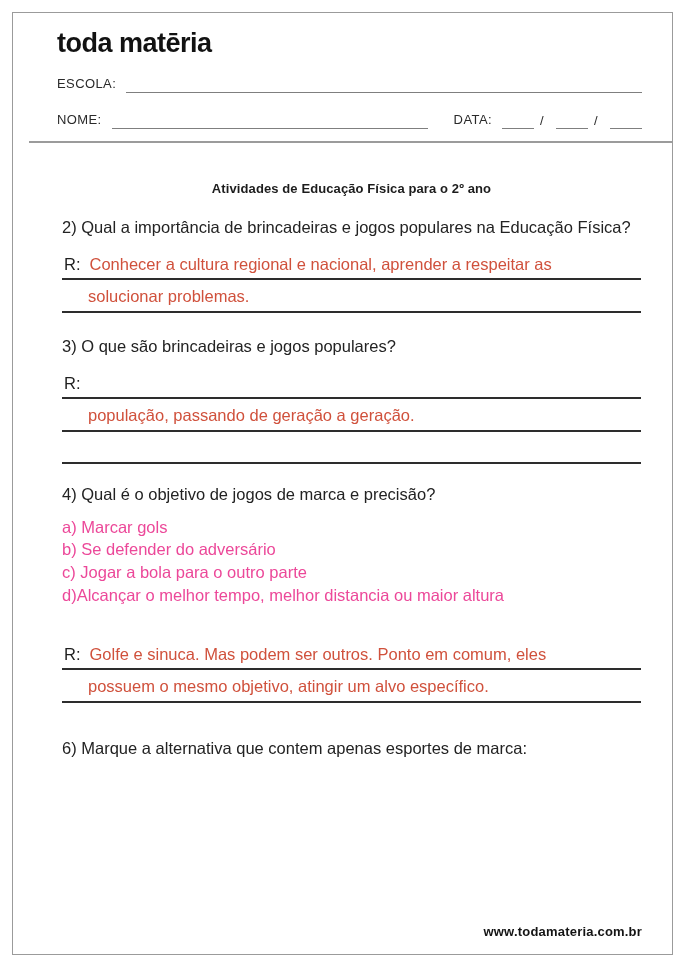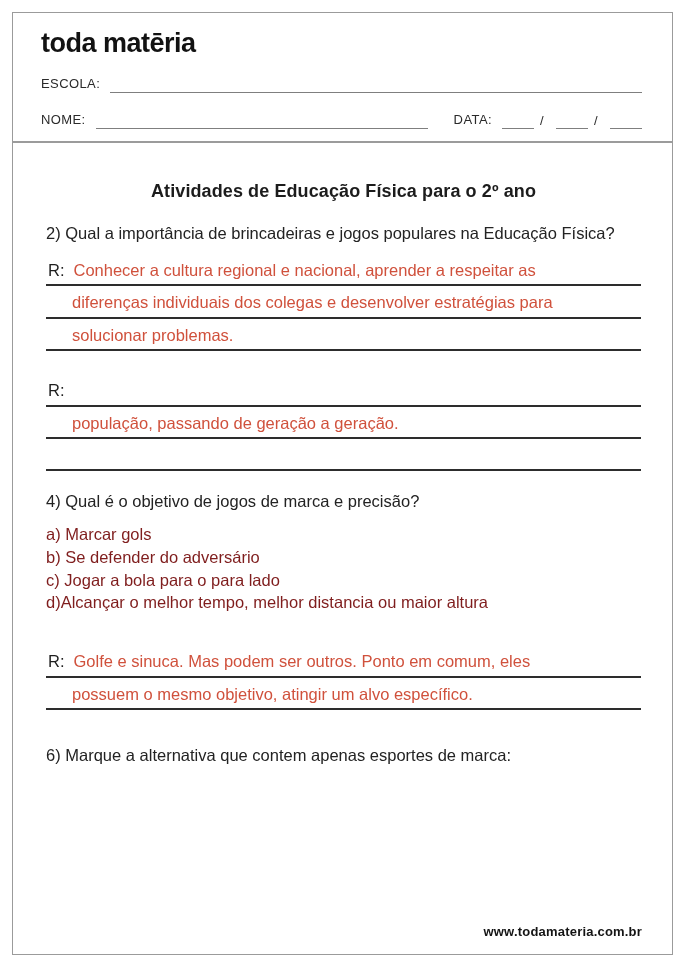--- a/index.html
+++ b/index.html
@@ -13,20 +13,21 @@
   html,body{background:#ffffff;}
   body{
     width:685px;height:967px;position:relative;
     font-family:"Liberation Sans", sans-serif;
     color:var(--text);
   }
   .sheet{
     position:absolute;left:12px;top:12px;width:661px;height:943px;
     border:1.5px solid var(--page-border);
     background:#fff;
+    padding-left:16px;
   }
   
   .hdr{
     height:130px;
     border-bottom:2px solid var(--page-border);
     padding:17px 30px 0 28px;
   }
   .logo{
     font-size:27px;font-weight:800;letter-spacing:-0.5px;color:#121212;
     line-height:1;
@@ -43,36 +44,36 @@
   .name-fill{flex:1;}
   .date-lbl{margin-left:26px;}
   .date-blank{
     width:32px;border-bottom:1.5px solid var(--header-line);
     height:14px;margin-left:10px;
   }
   .slash{padding:0 2px 1px 6px;color:#2a2a2a;}
   
   .content{padding:38px 31px 0 33px;}
   .title{
-    text-align:center;font-size:18px;font-weight:700;color:#1c1c1c;
+    text-align:center;font-size:13px;font-weight:700;color:#1c1c1c;
     margin-bottom:21px;letter-spacing:0.1px;
   }
   .q{
     font-size:16.5px;line-height:1.33;color:#232323;margin-bottom:9px;
   }
   .ans-line{
     border-bottom:2px solid var(--underline);
     padding:6px 0 3px 0;min-height:32px;
     font-size:16.5px;line-height:1.3;
   }
   .ans-first{display:flex;align-items:baseline;padding-left:2px;}
   .r-lbl{color:#1f1f1f;margin-right:9px;}
   .red{color:var(--accent);}
   .indent{display:inline-block;padding-left:26px;}
-  .opt{font-size:16.5px;line-height:1.38;color:#7f1d1d;}
+  .opt{font-size:16.5px;line-height:1.38;color:#ec4899;}
   .sec-q3{margin-top:23px;}
   .sec-q4{margin-top:20px;}
   .sec-q5{margin-top:31px;}
   .sec-q6{margin-top:35px;}
   .opts{margin-top:10px;}
   .footer{
     position:absolute;right:30px;bottom:15px;
     font-size:13px;font-weight:700;color:#141414;letter-spacing:0.2px;
   }
 </style>
@@ -104,43 +105,41 @@
   <div class="content">
     <h1 class="title">Atividades de Educação Física para o 2º ano</h1>
 
     <section>
       <p class="q">2) Qual a importância de brincadeiras e jogos populares na Educação Física?</p>
       <div class="ans-line ans-first">
         <span class="r-lbl">R:</span>
         <span class="red">Conhecer a cultura regional e nacional, aprender a respeitar as</span>
       </div>
       <div class="ans-line">
-        <span class="red indent">diferenças individuais dos colegas e desenvolver estratégias para</span>
-      </div>
-      <div class="ans-line">
         <span class="red indent">solucionar problemas.</span>
       </div>
     </section>
 
     <section class="sec-q3">
+      <p class="q">3) O que são brincadeiras e jogos populares?</p>
       <div class="ans-line ans-first">
         <span class="r-lbl">R:</span>
       </div>
       <div class="ans-line">
         <span class="red indent">população, passando de geração a geração.</span>
       </div>
       <div class="ans-line"></div>
     </section>
 
     <section class="sec-q4">
       <p class="q">4) Qual é o objetivo de jogos de marca e precisão?</p>
       <div class="opts">
         <p class="opt">a) Marcar gols</p>
         <p class="opt">b) Se defender do adversário</p>
-        <p class="opt">c) Jogar a bola para o para lado</p>
+        <p class="opt">c) Jogar a bola para o outro parte</p>
         <p class="opt red">d)Alcançar o melhor tempo, melhor distancia ou maior altura</p>
       </div>
     </section>
 
     <section class="sec-q5">
       <div class="ans-line ans-first">
         <span class="r-lbl">R:</span>
         <span class="red">Golfe e sinuca. Mas podem ser outros. Ponto em comum, eles</span>
       </div>
       <div class="ans-line">

